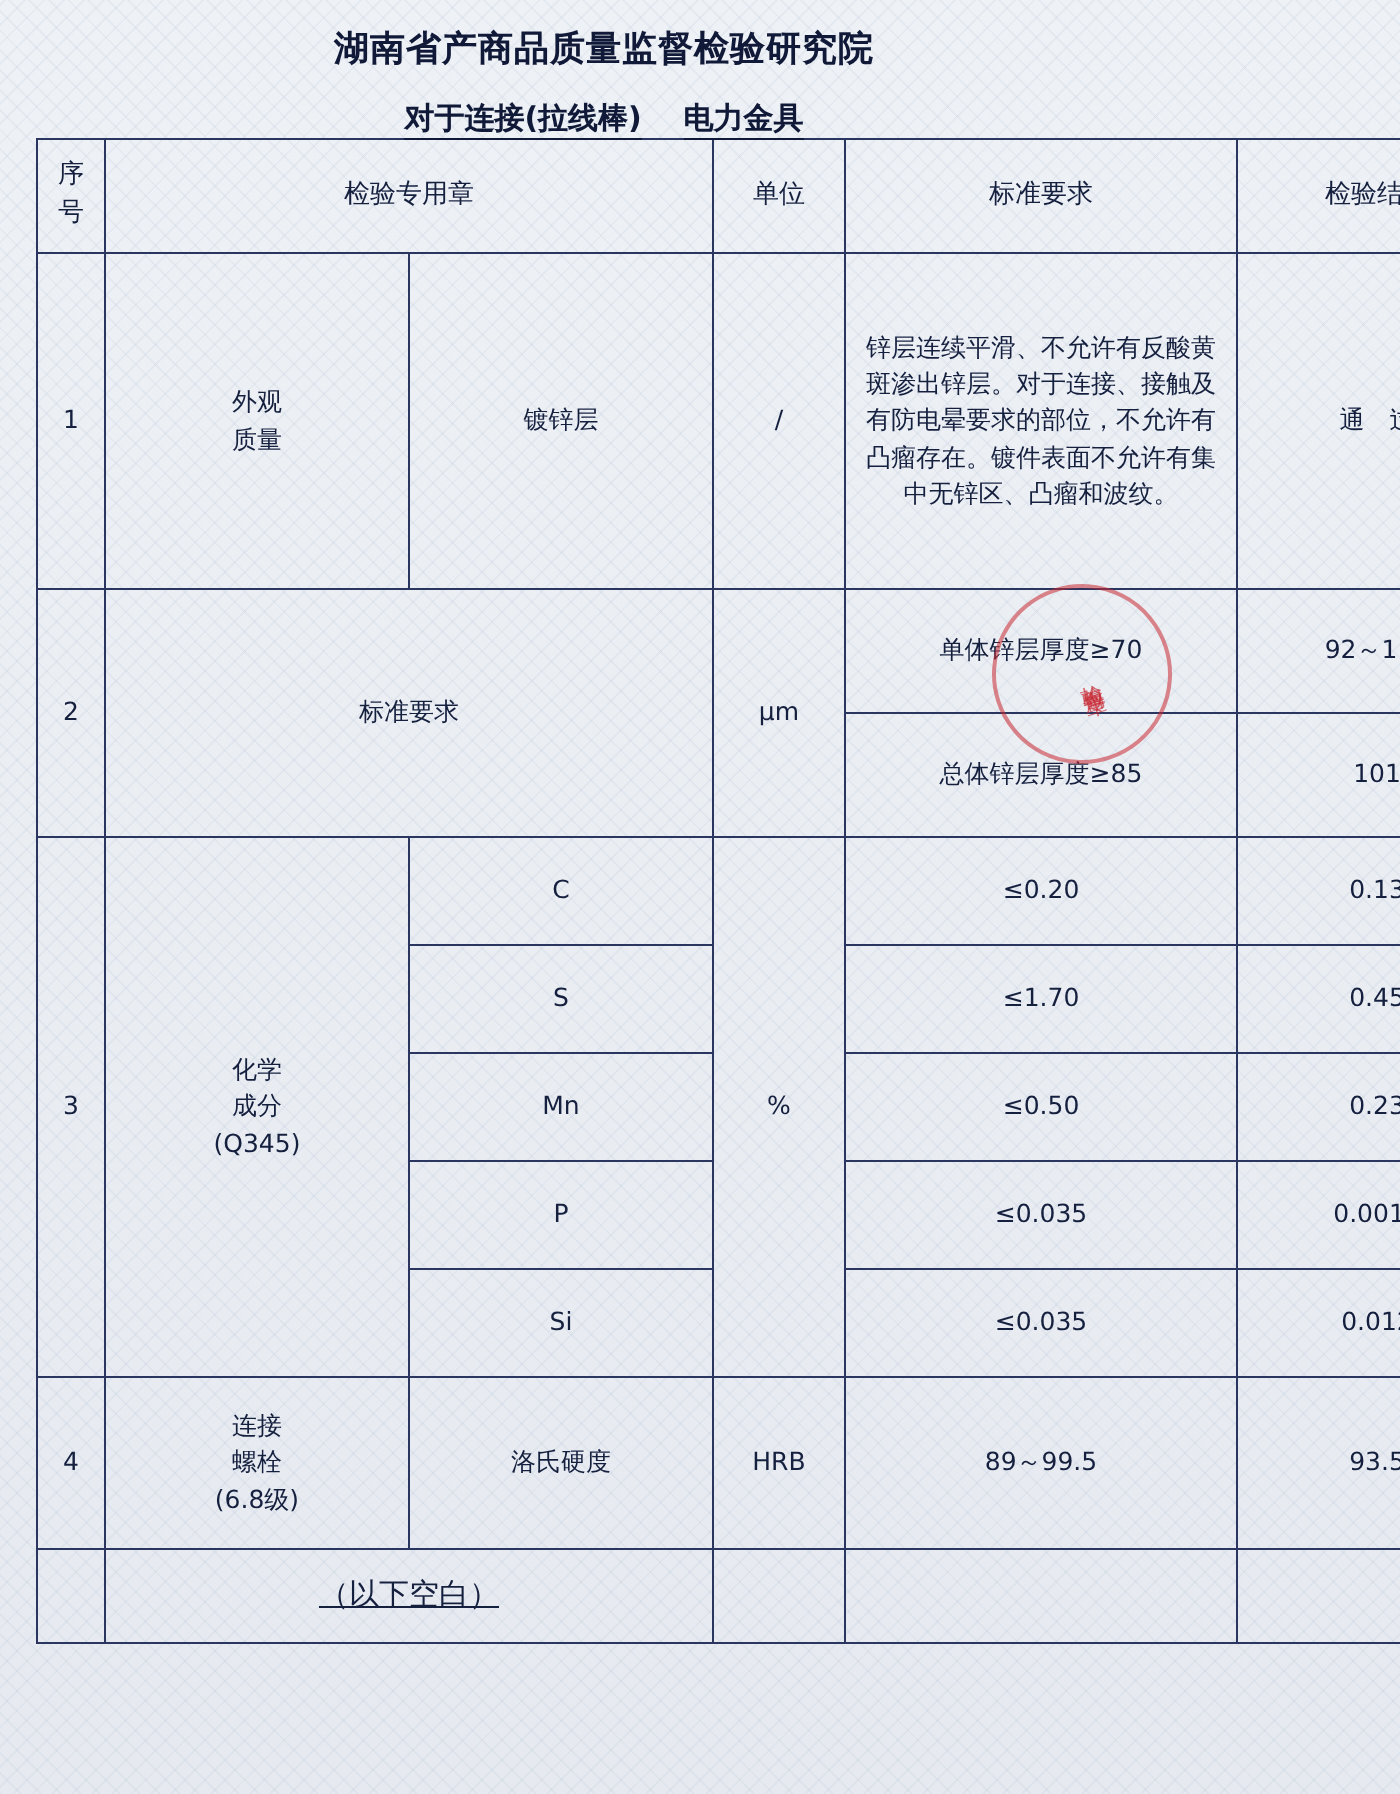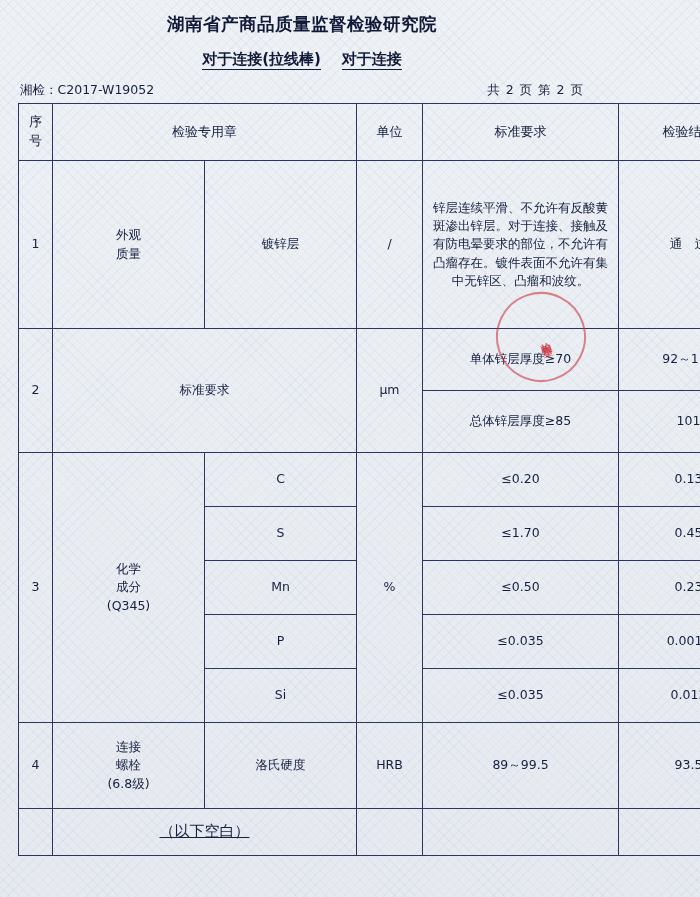--- a/index.html
+++ b/index.html
@@ -145,27 +145,23 @@
 
 <div class="paper"></div>
 
 <div class="page">
 
   <div class="doc-title">湖南省产商品质量监督检验研究院</div>
 
   <div class="doc-subtitle">
     <span class="under">对于连接(拉线棒)</span>
     &nbsp;&nbsp;
-    <span class="under">对于连接</span>
+    <span class="under">电力金具</span>
   </div>
 
-  <div class="meta-row">
-    <span>湘检：C2017-W19052</span>
-    <span class="meta-right">共 2 页 第 2 页</span>
-  </div>
 
   <table class="report">
     <colgroup>
       <col class="col-seq">
         <col class="col-item" span="2">
         <col class="col-unit">
       <col class="col-std">
         <col class="col-res">
     </colgroup>
     <thead>

